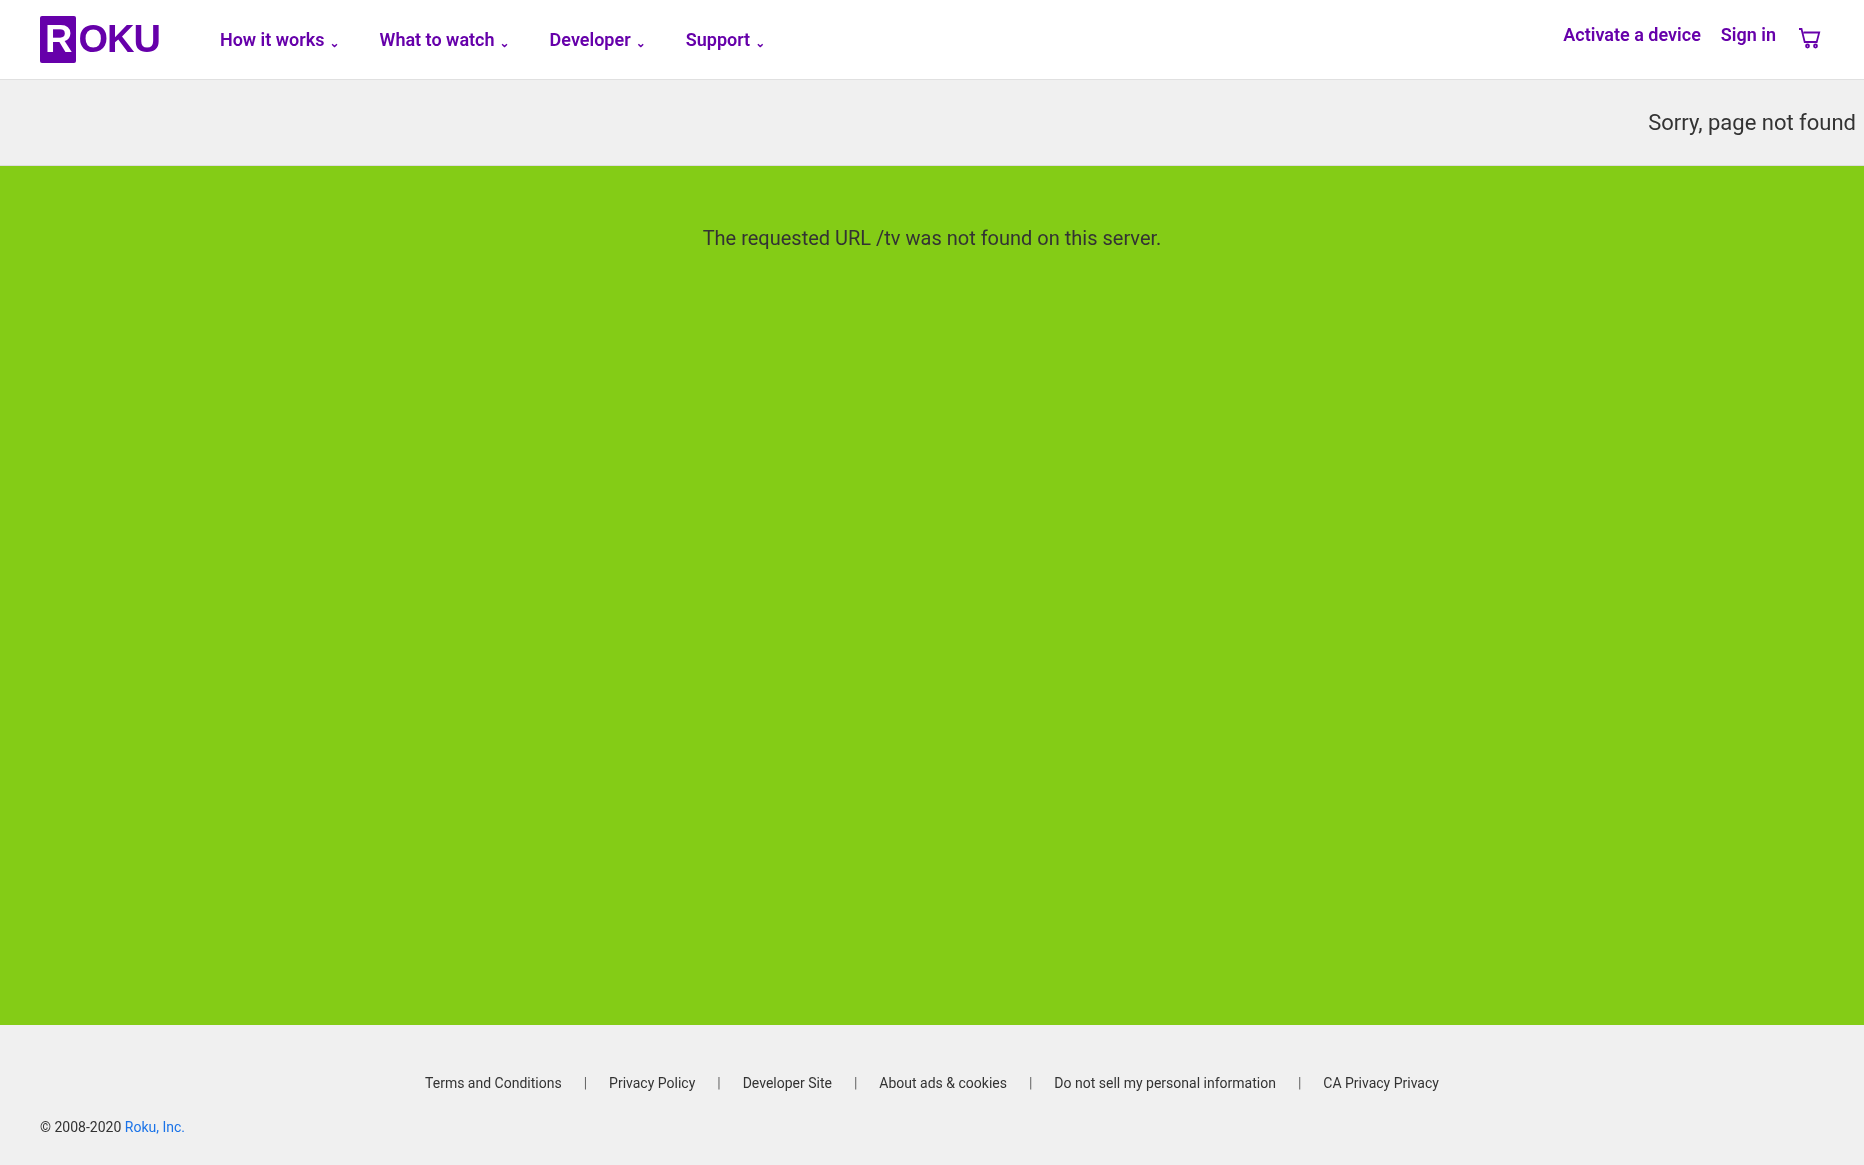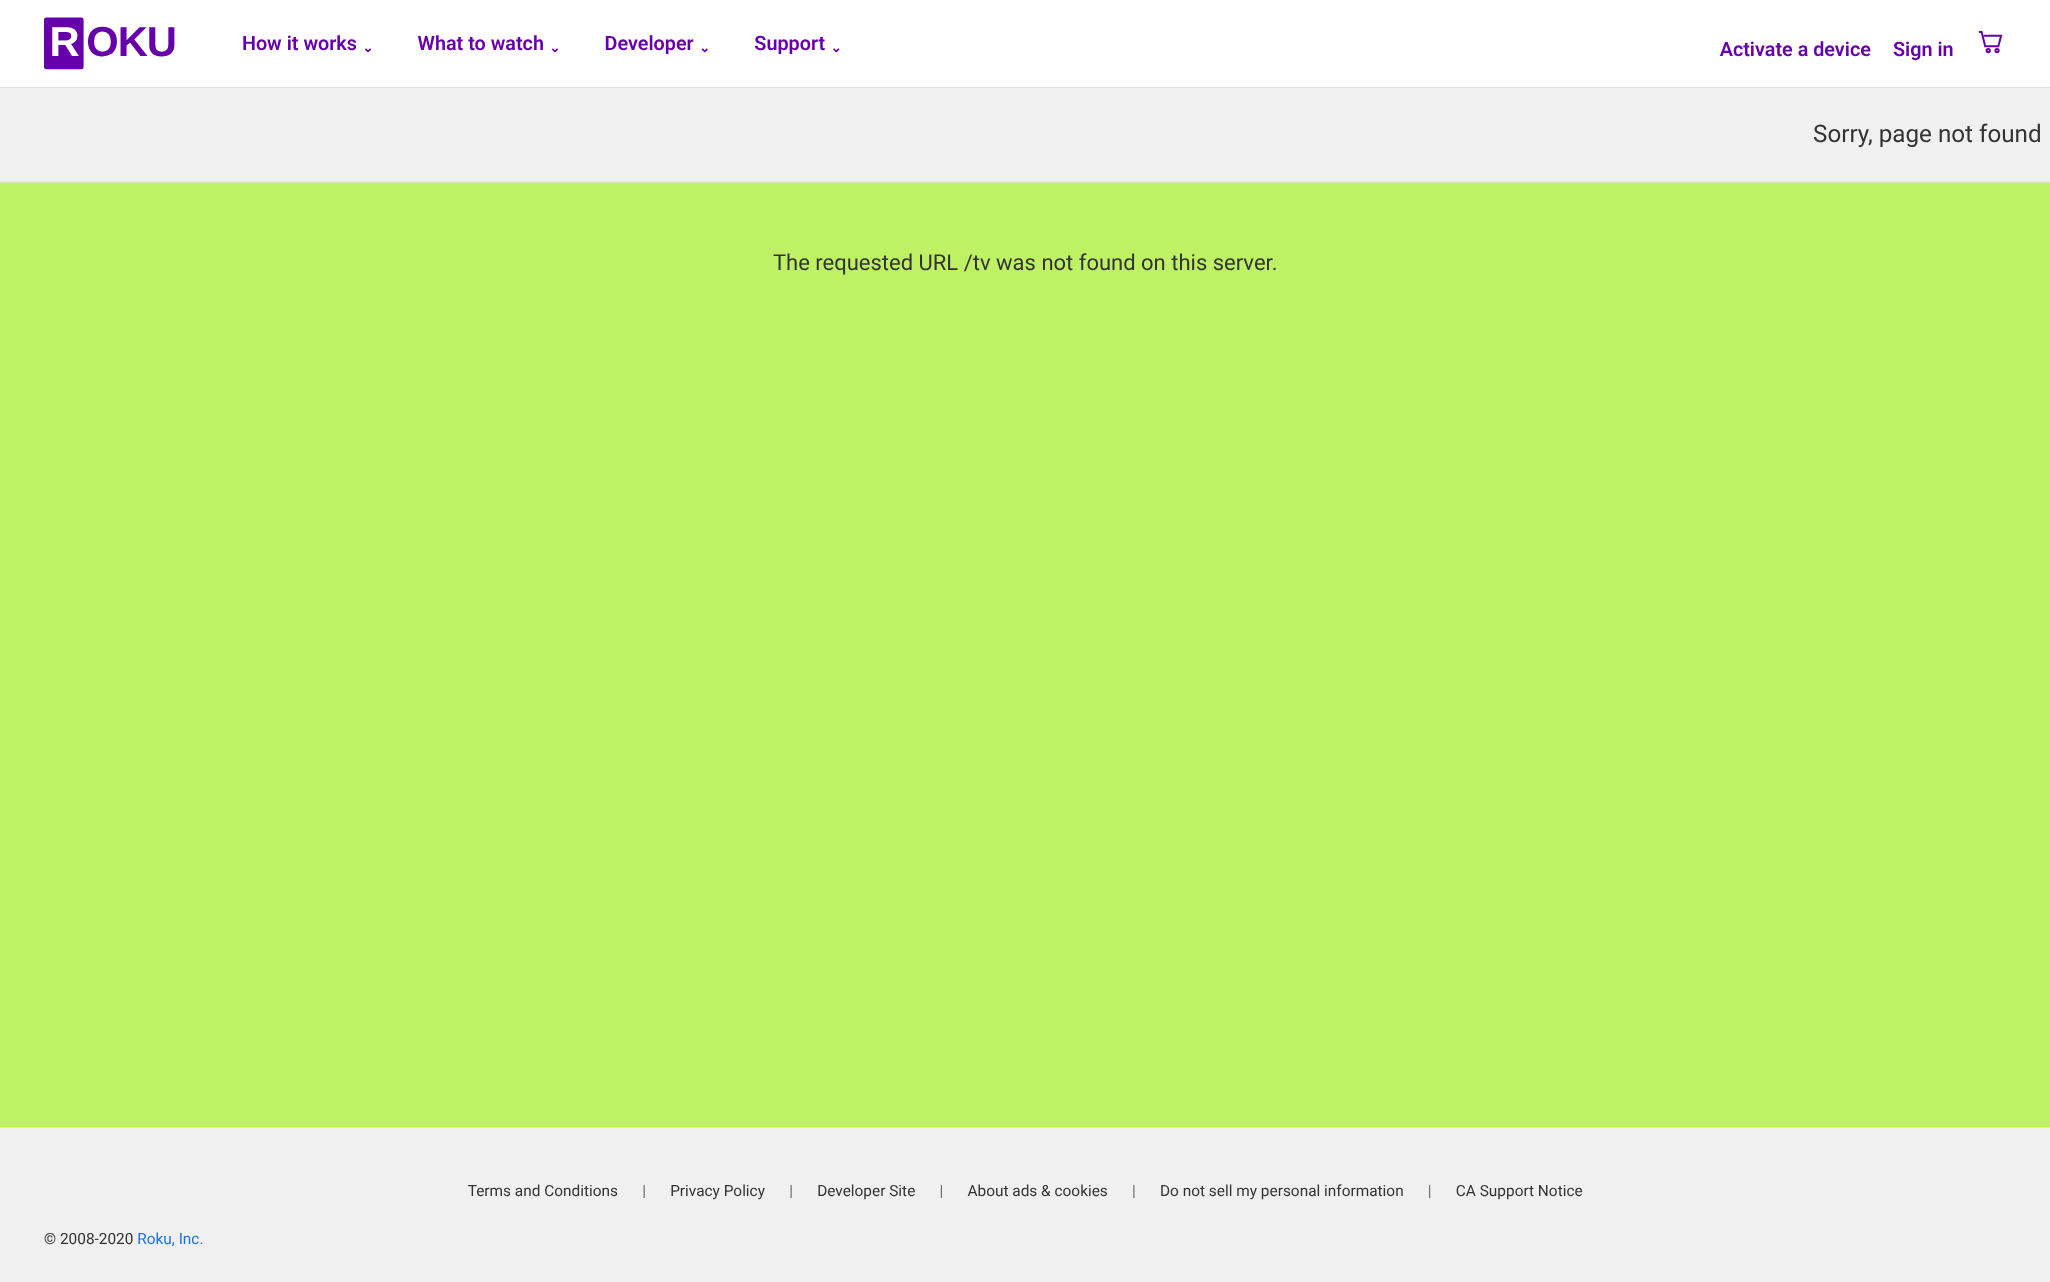--- a/index.html
+++ b/index.html
@@ -73,21 +73,21 @@
       white-space: nowrap;
     }
 
     .chevron {
       font-size: 12px;
       color: #6600aa;
     }
 
     .nav-right {
       display: flex;
-      align-items: flex-end;
+      align-items: flex-start;
       gap: 20px;
       margin-left: auto;
     }
 
     .nav-link-plain {
       color: #6600aa;
       font-size: 18px;
       font-weight: 600;
       text-decoration: none;
       cursor: pointer;
@@ -103,21 +103,21 @@
     }
 
     .error-title {
       font-size: 22px;
       color: #333;
       font-weight: 400;
     }
 
     
     .error-content {
-      background: #bef264;
+      background: #84cc16;
       padding: 60px 20px;
       text-align: center;
       flex: 1;
       min-height: 200px;
     }
 
     .error-message {
       font-size: 20px;
       color: #333;
       font-weight: 400;
@@ -227,18 +227,18 @@
     <a class="footer-link" href="#">Terms and Conditions</a>
     <span class="footer-separator">|</span>
     <a class="footer-link" href="#">Privacy Policy</a>
     <span class="footer-separator">|</span>
     <a class="footer-link" href="#">Developer Site</a>
     <span class="footer-separator">|</span>
     <a class="footer-link" href="#">About ads &amp; cookies</a>
     <span class="footer-separator">|</span>
     <a class="footer-link" href="#">Do not sell my personal information</a>
     <span class="footer-separator">|</span>
-    <a class="footer-link" href="#">CA Support Notice</a>
+    <a class="footer-link" href="#">CA Privacy Privacy</a>
   </div>
   <div class="footer-copyright">
     <span>© 2008-2020&nbsp;</span><a href="#">Roku, Inc.</a>
   </div>
 </footer>
 
 </body></html>

